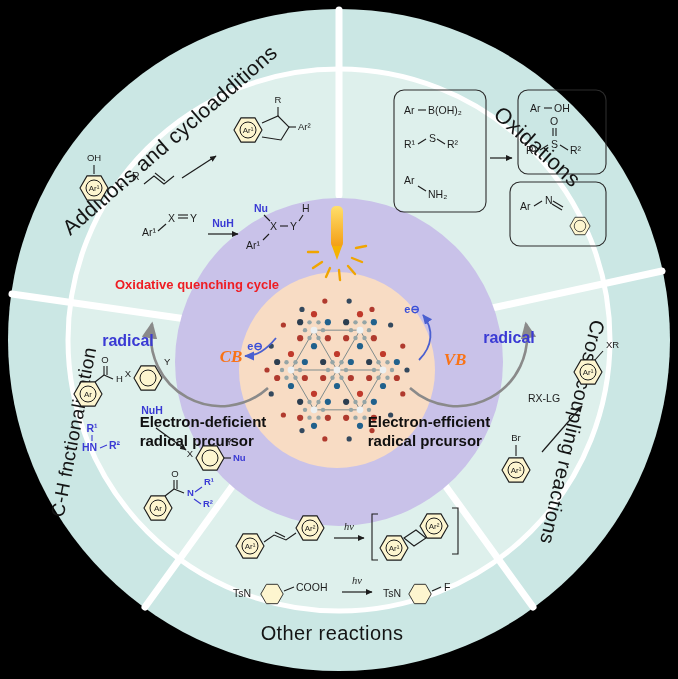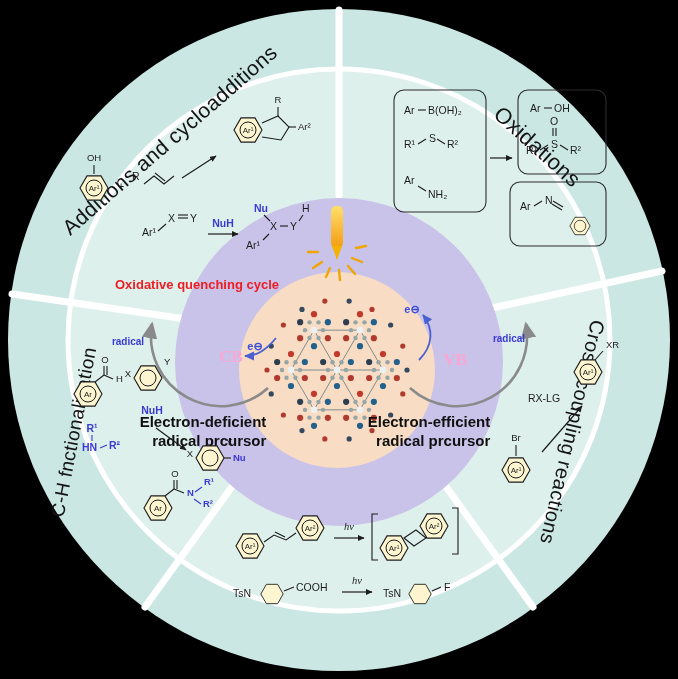--- a/index.html
+++ b/index.html
@@ -1,24 +1,24 @@
 <!DOCTYPE html>
 <html><head>
 <meta charset="utf-8">
 <style>
   html,body{margin:0;padding:0}
   body{width:678px;height:679px;background:#000;font-family:"Liberation Sans",sans-serif}
   .canvas{position:relative;width:678px;height:679px;background:#000;overflow:hidden}
   .base{position:absolute;left:0;top:0}
   .arc-label{position:absolute;transform:translate(-50%,-50%) rotate(var(--rot,0deg));
     font-size:21px;color:#141414;white-space:nowrap;letter-spacing:.4px}
-  .center-text{position:absolute;transform:translate(-50%,-50%);white-space:nowrap;text-align:right}
+  .center-text{position:absolute;transform:translate(-50%,-50%);white-space:nowrap;text-align:left}
   .red-label{color:#ee1d23;font-weight:bold;font-size:13px}
-  .blue-label{color:#3a3ad4;font-weight:bold;font-size:10px}
-  .cbvb{color:#f9a8d4;font-weight:bold;font-size:17px;font-family:"Liberation Serif",serif}
+  .blue-label{color:#3a3ad4;font-weight:bold;font-size:16px}
+  .cbvb{color:#f97316;font-weight:bold;font-style:italic;font-size:17px;font-family:"Liberation Serif",serif}
   .precursor{color:#101010;font-weight:bold;font-size:15px;line-height:1.25}
   .escharge{color:#3a4fd8;font-weight:bold;font-size:11px}
   .scheme{position:absolute;overflow:visible}
   .scheme text{font-family:"Liberation Sans",sans-serif;font-size:10.5px;fill:#1c1c1c}
   .scheme text.rlbl{font-size:8px}
   .scheme text.sub{font-size:9.5px}
   .scheme text.blue{fill:#3a3ad4;font-weight:bold}
   .scheme text.hv{font-style:italic;font-family:"Liberation Serif",serif}
   .bond{stroke:#1c1c1c;stroke-width:1.1;fill:none}
   .rarrow{stroke:#1c1c1c;stroke-width:1.2;fill:none;marker-end:url(#mBlack)}
@@ -208,20 +208,21 @@
 
     <path d="M 268 388 A 70 70 0 0 1 152 324" fill="none" stroke="#8a8a8a" stroke-width="2.6" marker-end="url(#mGray)"></path>
     <path d="M 410 388 A 70 70 0 0 0 526 324" fill="none" stroke="#8a8a8a" stroke-width="2.6" marker-end="url(#mGray)"></path>
     <path d="M 276 338 C 266 350 257 356 245 356" fill="none" stroke="#4a5fd0" stroke-width="1.8" marker-end="url(#mBlue)"></path>
     <path d="M 419 360 C 433 346 434 329 423 315" fill="none" stroke="#4a5fd0" stroke-width="1.8" marker-end="url(#mBlue)"></path>
   </svg>
 
   <div class="arc-label" style="left:170px;top:140px;--rot:-41deg">Additions and cycloadditions</div>
   <div class="arc-label" style="left:537px;top:147px;--rot:42deg;font-size:22px">Oxidations</div>
   <div class="arc-label" style="left:572px;top:432px;--rot:103deg;font-size:20px">Cross-coupling reactions</div>
+  <div class="arc-label" style="left:332px;top:633px;--rot:0deg;font-size:20px">Other reactions</div>
   <div class="arc-label" style="left:74px;top:432px;--rot:-79deg;font-size:19px">C-H fnctionalization</div>
 
   <div class="center-text red-label" style="left:197px;top:284px">Oxidative quenching cycle</div>
   <div class="center-text blue-label" style="left:128px;top:341px">radical</div>
   <div class="center-text blue-label" style="left:509px;top:338px">radical</div>
   <div class="center-text cbvb" style="left:231px;top:357px">CB</div>
   <div class="center-text cbvb" style="left:455px;top:360px">VB</div>
   <div class="center-text escharge" style="left:255px;top:346px">e⊖</div>
   <div class="center-text escharge" style="left:412px;top:309px">e⊖</div>
   <div class="center-text precursor" style="left:203px;top:432px">

